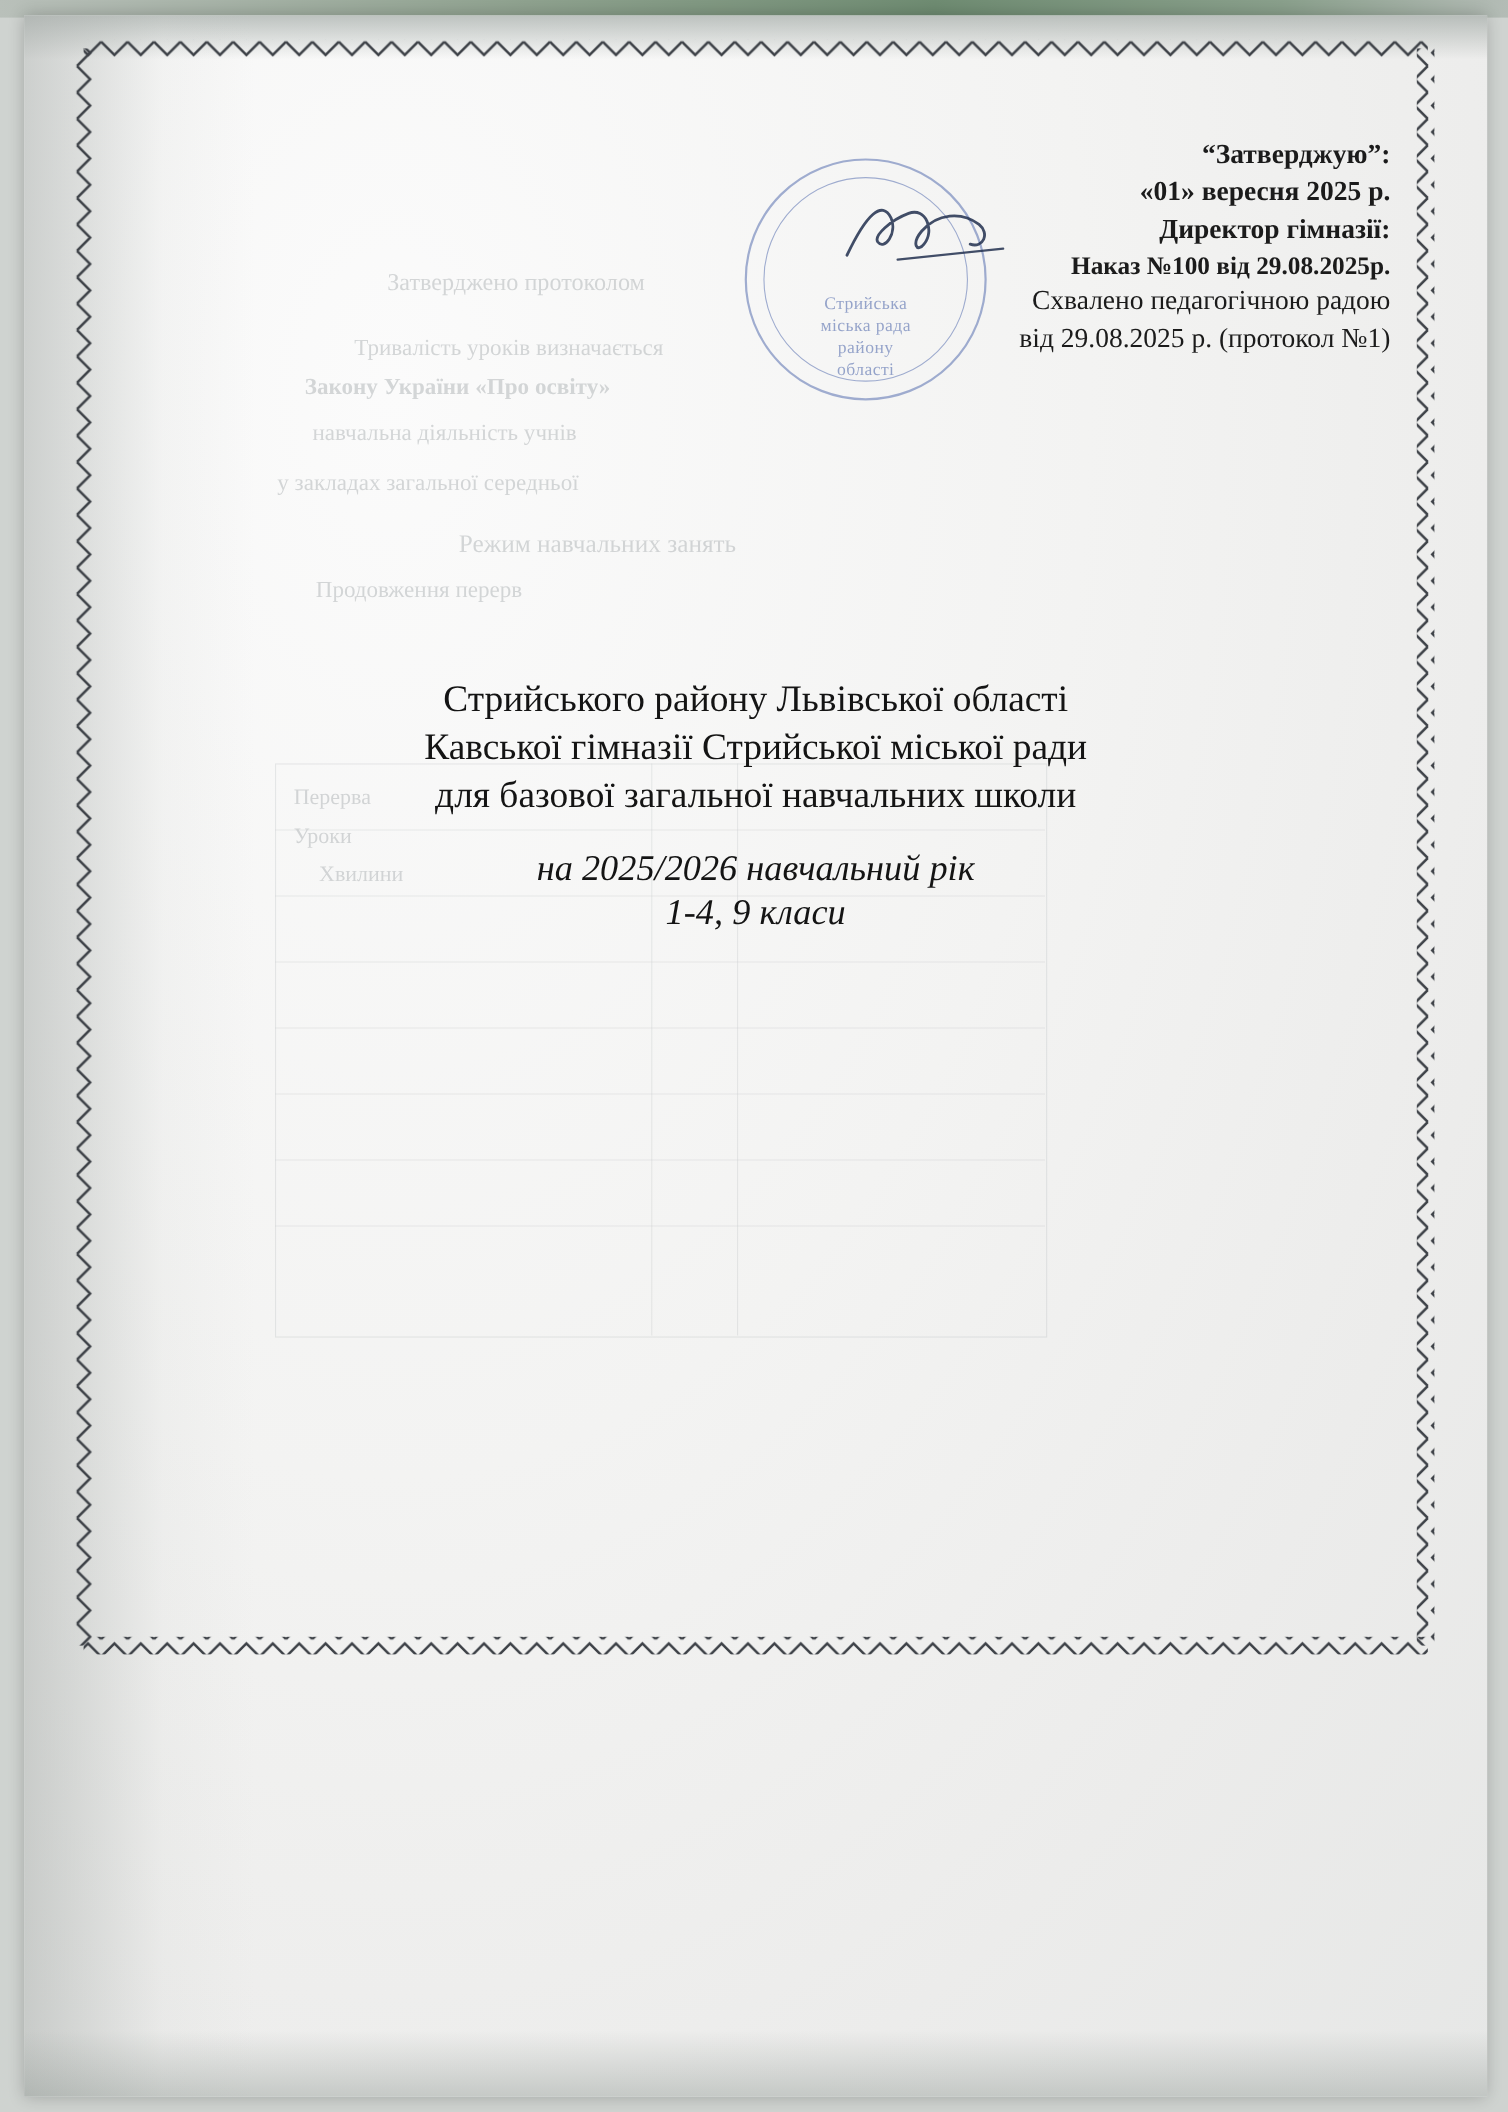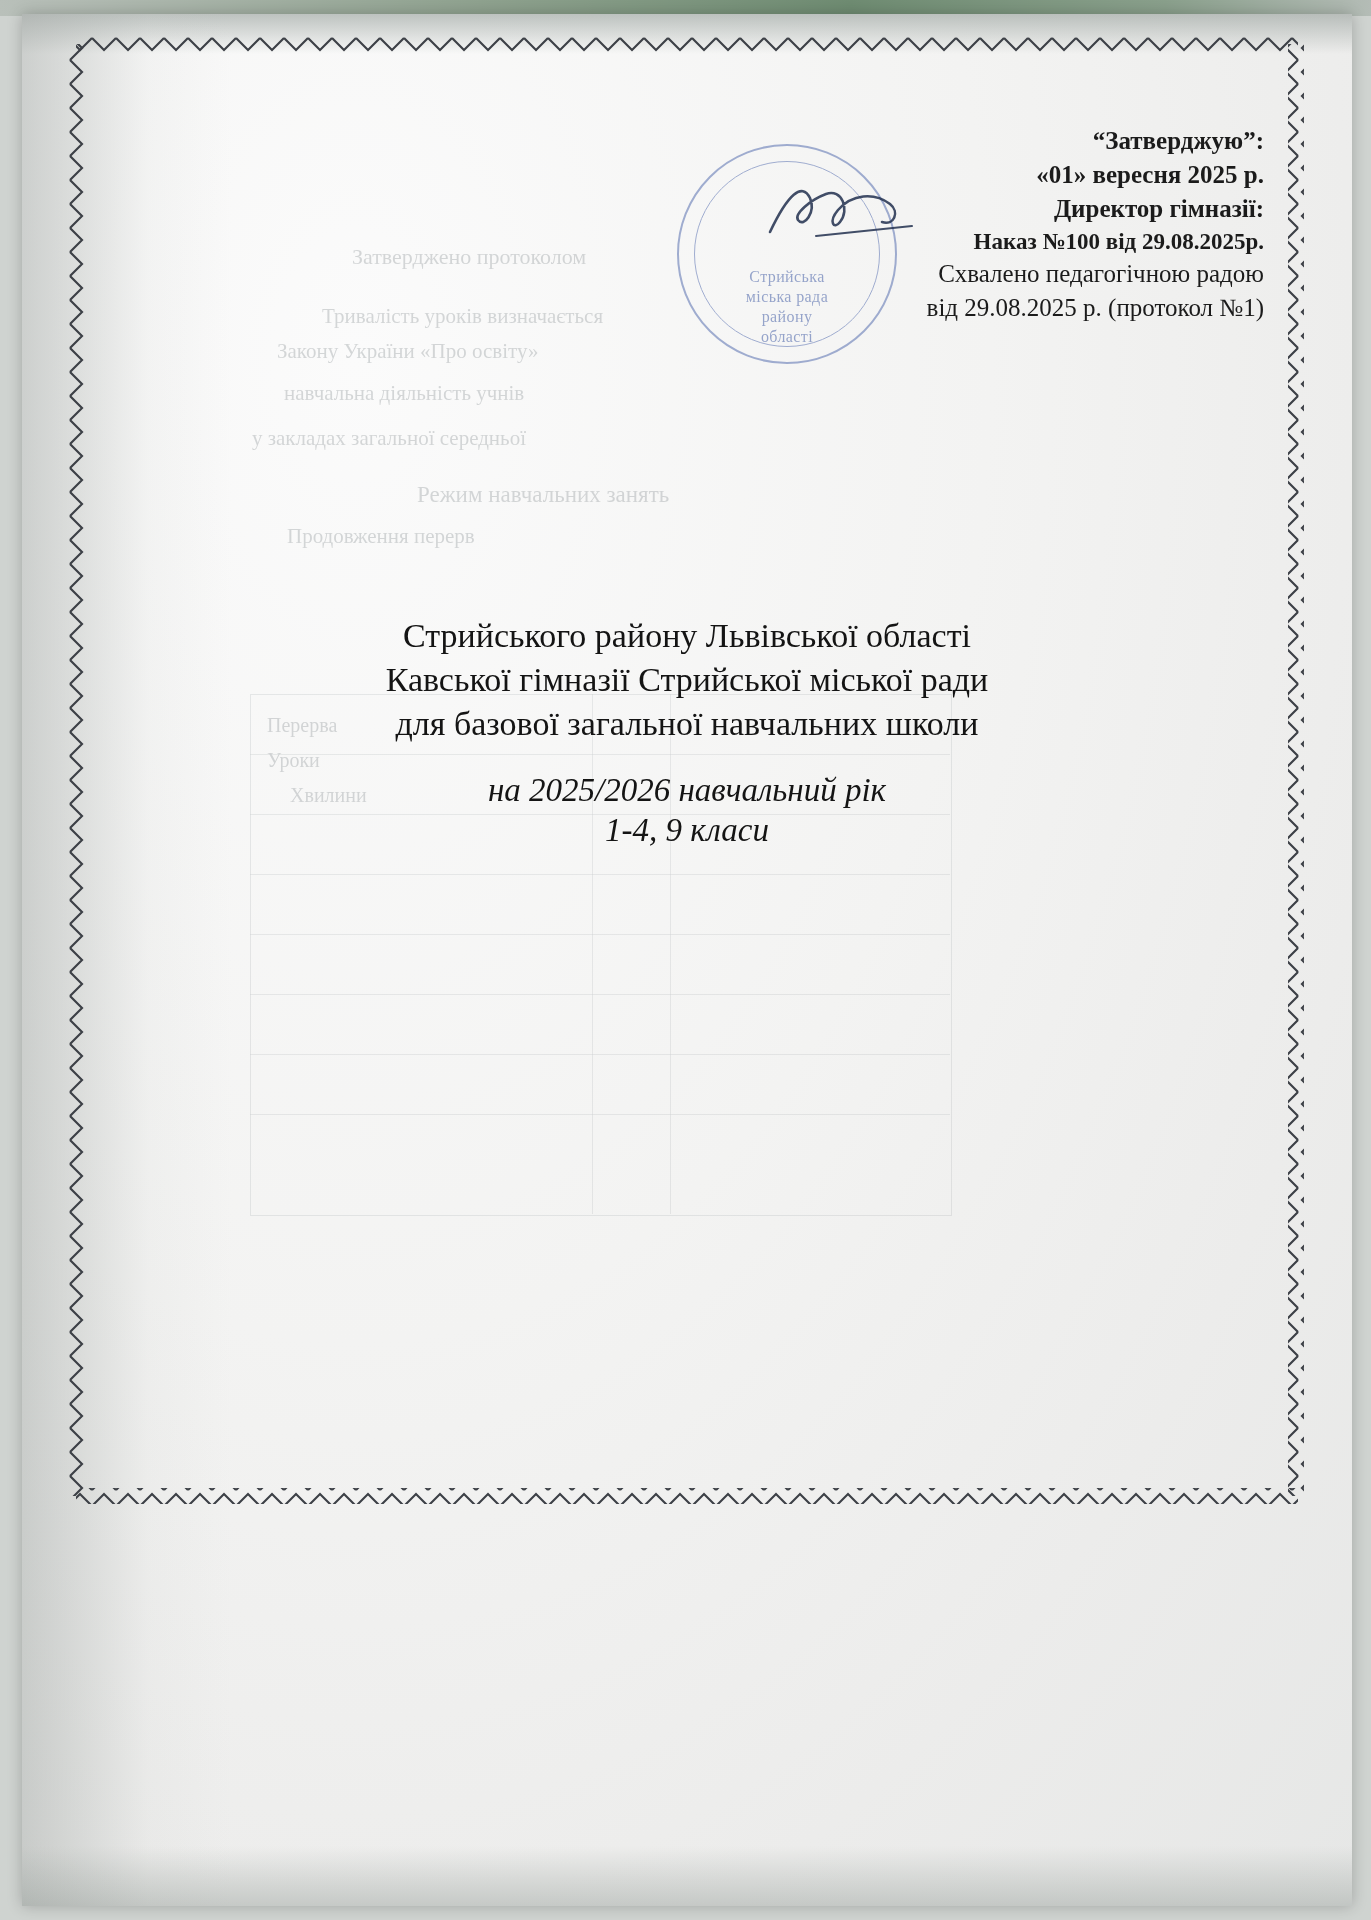--- a/index.html
+++ b/index.html
@@ -173,21 +173,21 @@
 
 <div id="scan-sheet">
 
   <div id="paper-shade-top"></div>
   <div id="paper-shade-left"></div>
   <div id="paper-shade-bottom"></div>
 
   <div class="ghost-layer">
     <div class="ghost-line" style="left:330px; top:230px; font-size:22px;">Затверджено   протоколом</div>
     <div class="ghost-line" style="left:300px; top:290px; font-size:21px;">Тривалість уроків визначається</div>
-    <div class="ghost-line" style="left:255px; top:325px; font-size:21px;">Закону України «Про освіту»</div>
+    <div class="ghost-line" style="left:255px; top:325px; font-size:21px;font-weight:bold;">Закону України «Про освіту»</div>
     <div class="ghost-line" style="left:262px; top:367px; font-size:21px;">навчальна діяльність учнів</div>
     <div class="ghost-line" style="left:230px; top:412px; font-size:21px;">у закладах загальної середньої</div>
     <div class="ghost-line" style="left:395px; top:468px; font-size:23px;">Режим навчальних занять</div>
     <div class="ghost-line" style="left:265px; top:510px; font-size:21px;">Продовження перерв</div>
     <div class="ghost-line" style="left:245px; top:700px; font-size:20px;">Перерва</div>
     <div class="ghost-line" style="left:245px; top:735px; font-size:20px;">Уроки</div>
     <div class="ghost-line" style="left:245px; top:770px; font-size:20px;margin-left:23px;">Хвилини</div>
 
     <div class="ghost-box" style="left:228px; top:680px; width:700px; height:520px;"></div>
     <div class="ghost-hline" style="left:228px; top:740px; width:700px;"></div>

